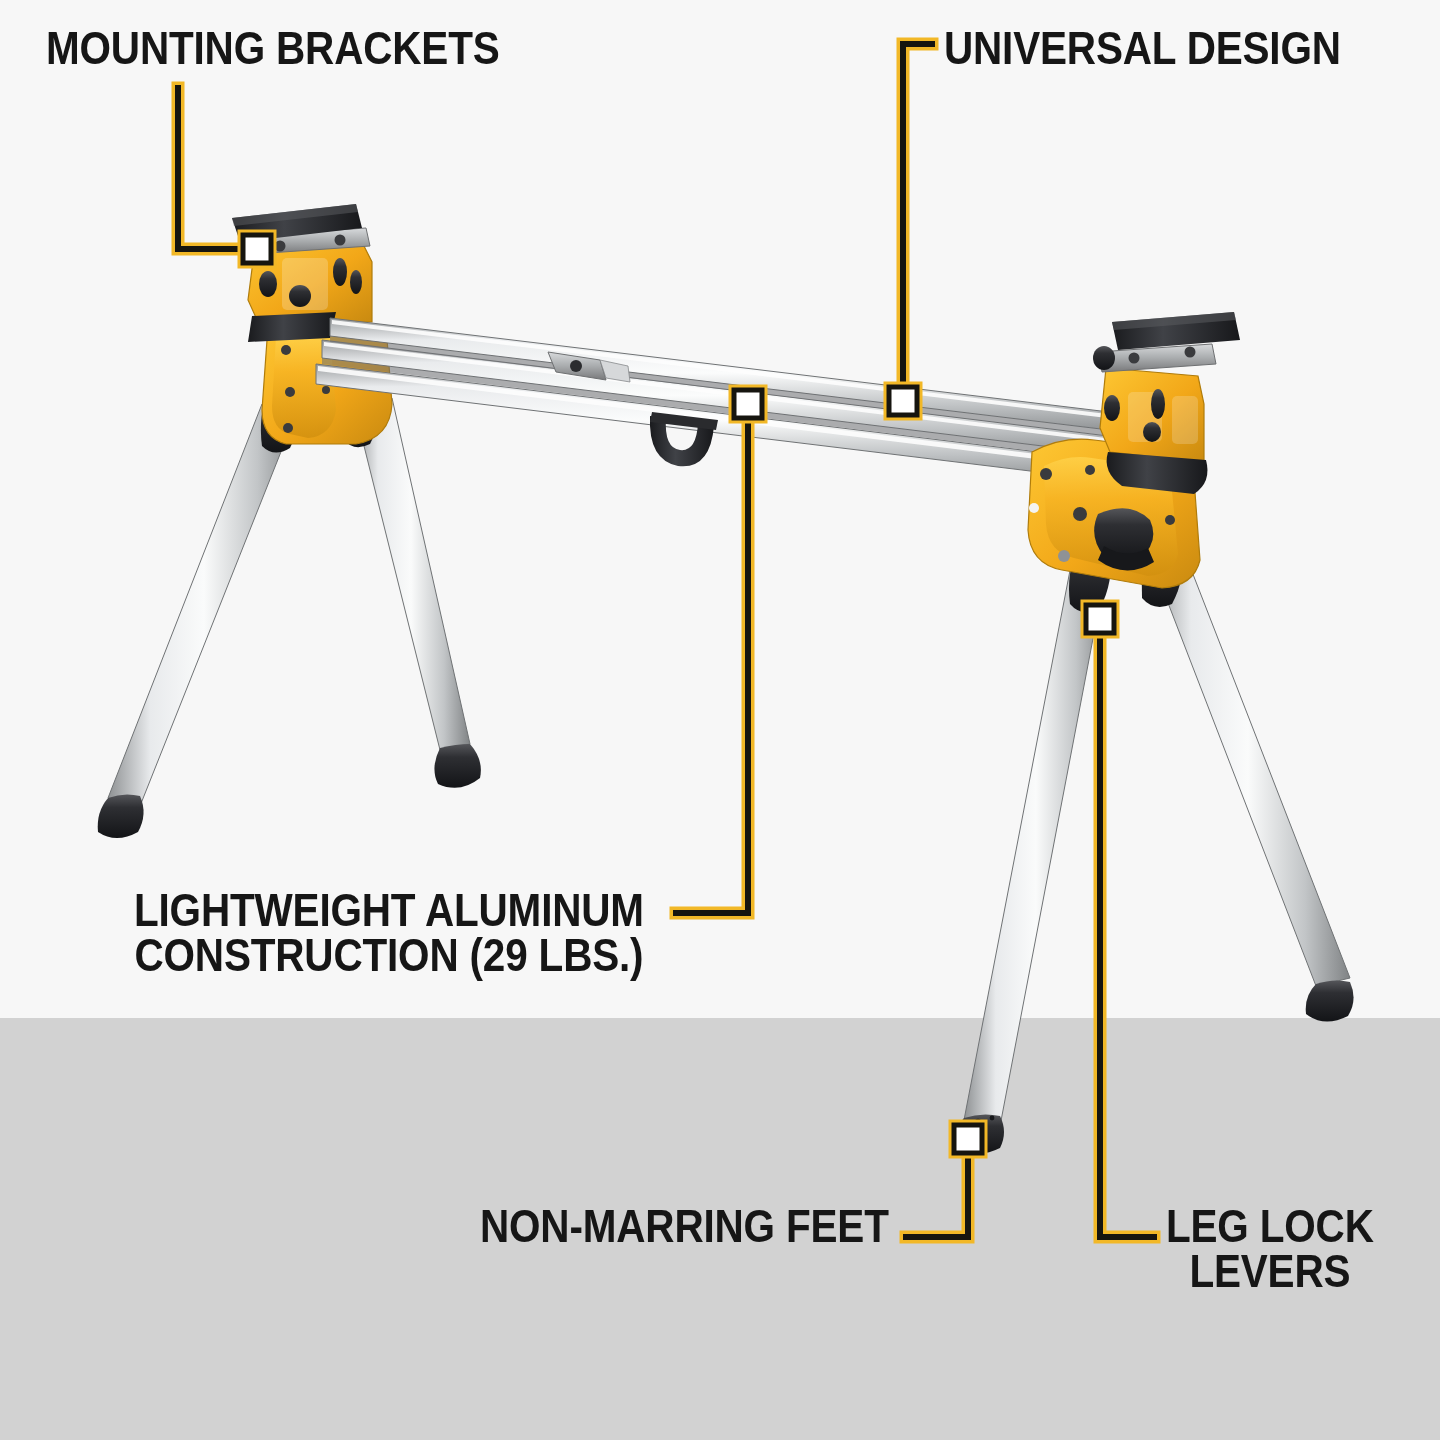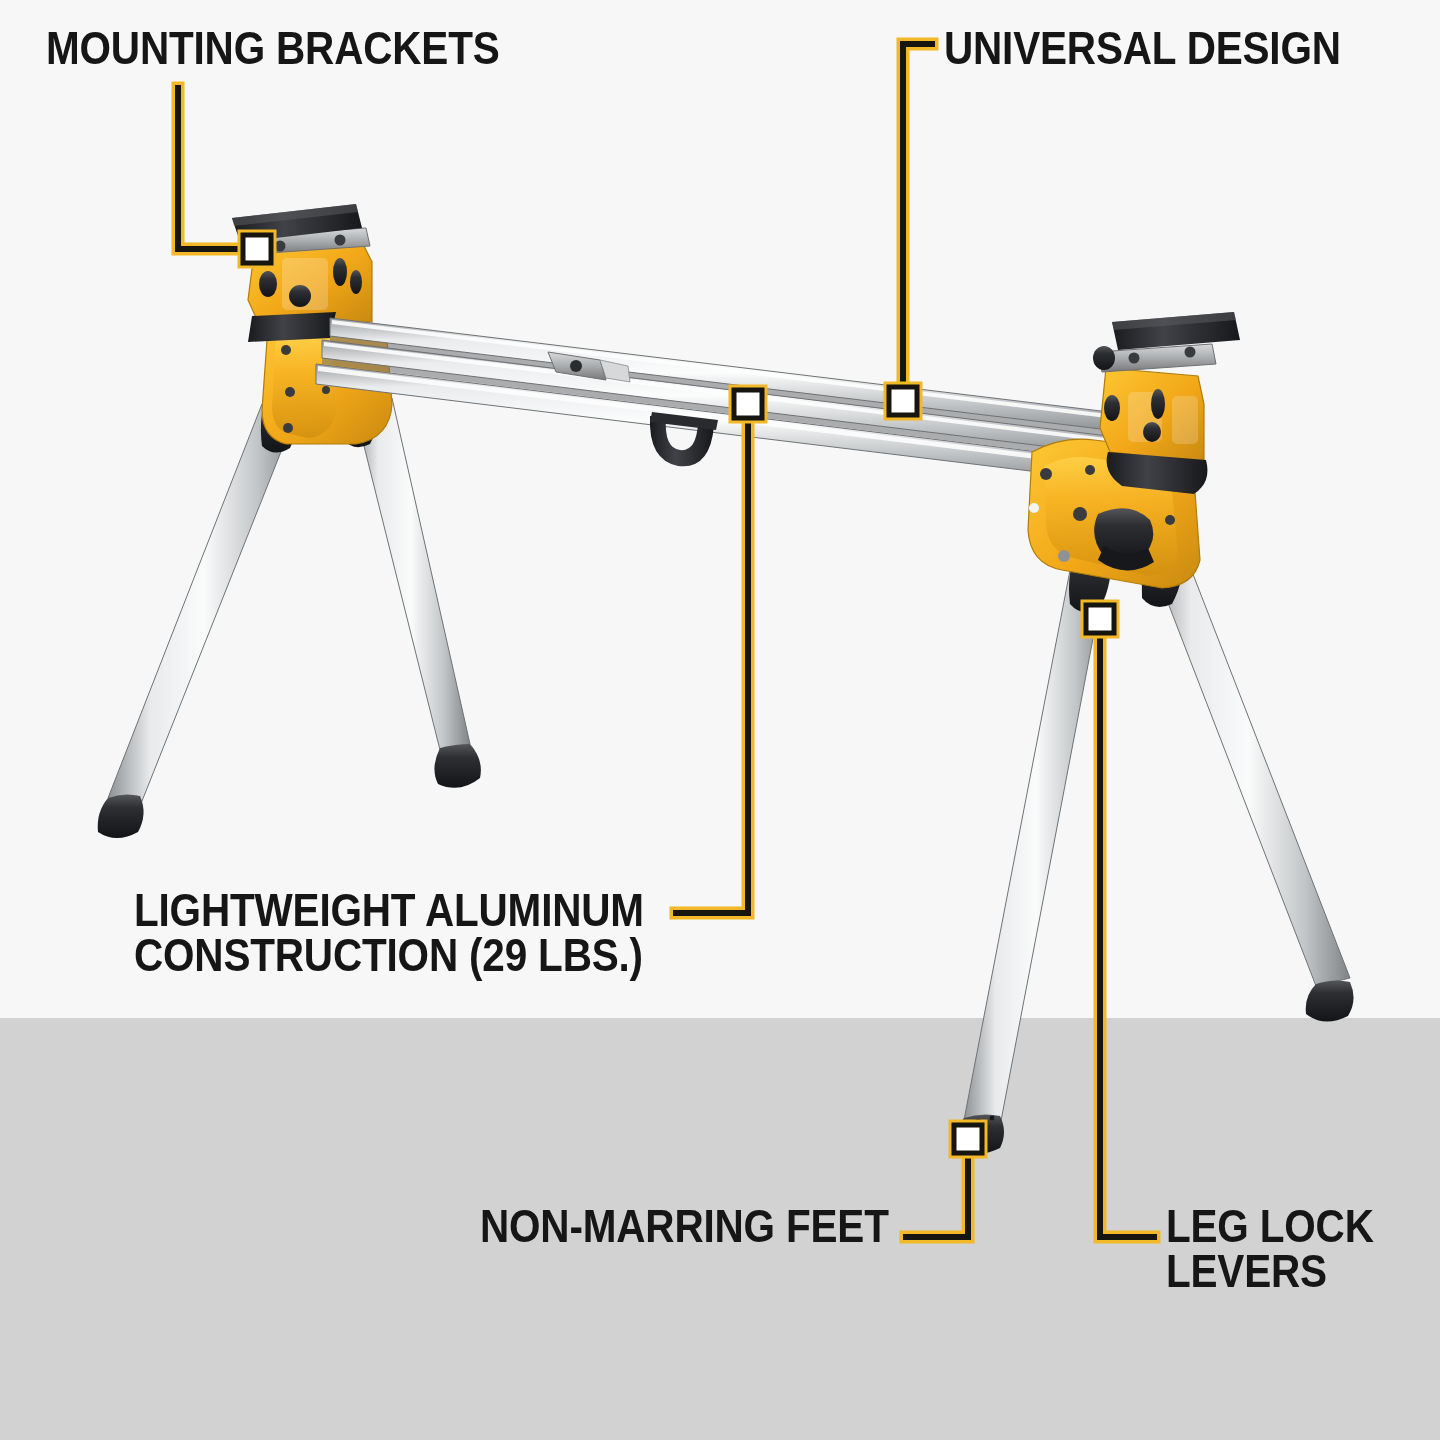--- a/index.html
+++ b/index.html
@@ -7,20 +7,21 @@
     padding: 0;
     background: #ffffff;
   }
   #stage {
     position: relative;
     width: 1440px;
     height: 1440px;
     overflow: hidden;
     font-family: "Liberation Sans", sans-serif;
     background: #f7f7f7;
+    text-align: center;
   }
   
   .bg-upper {
     position: absolute;
     left: 0; top: 0;
     width: 1440px;
     height: 1018px;
     background: #f7f7f7;
   }
   .bg-lower {

